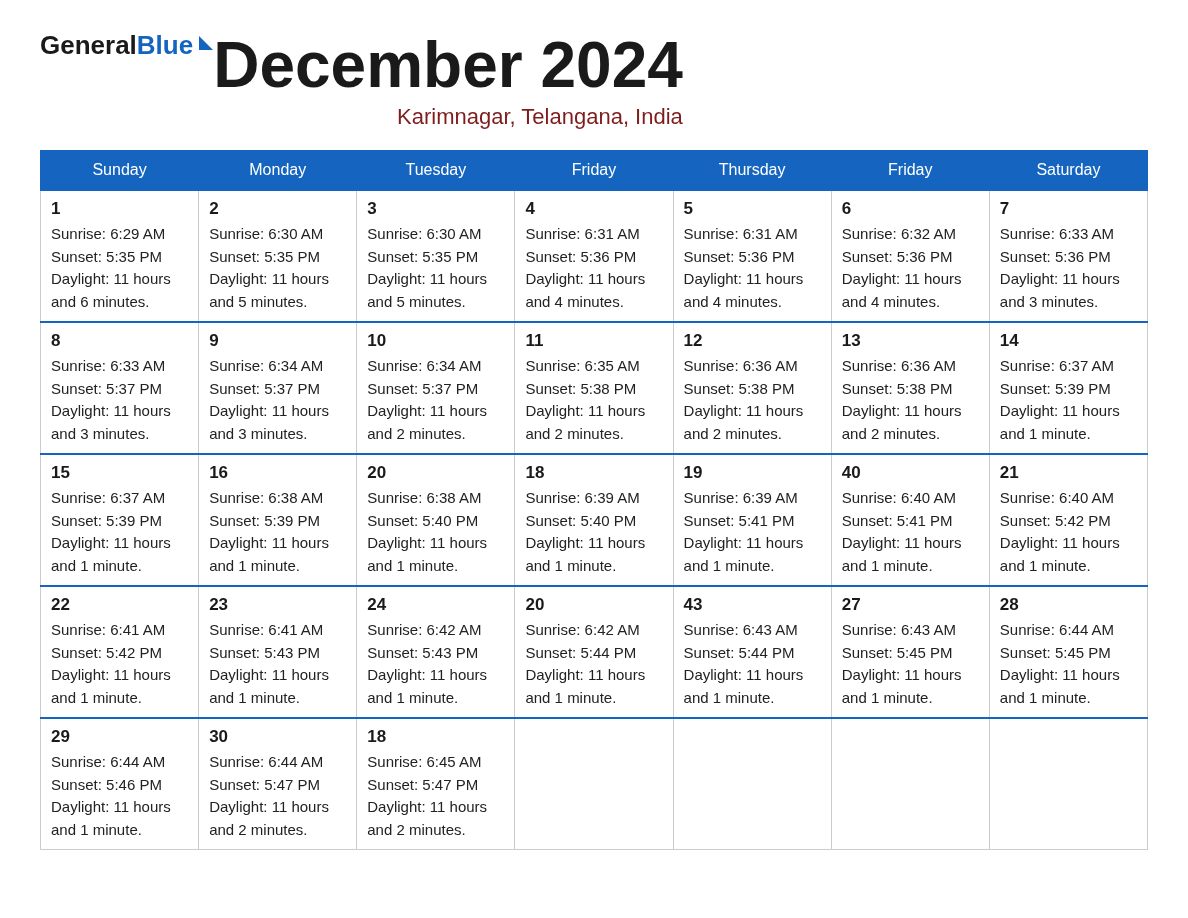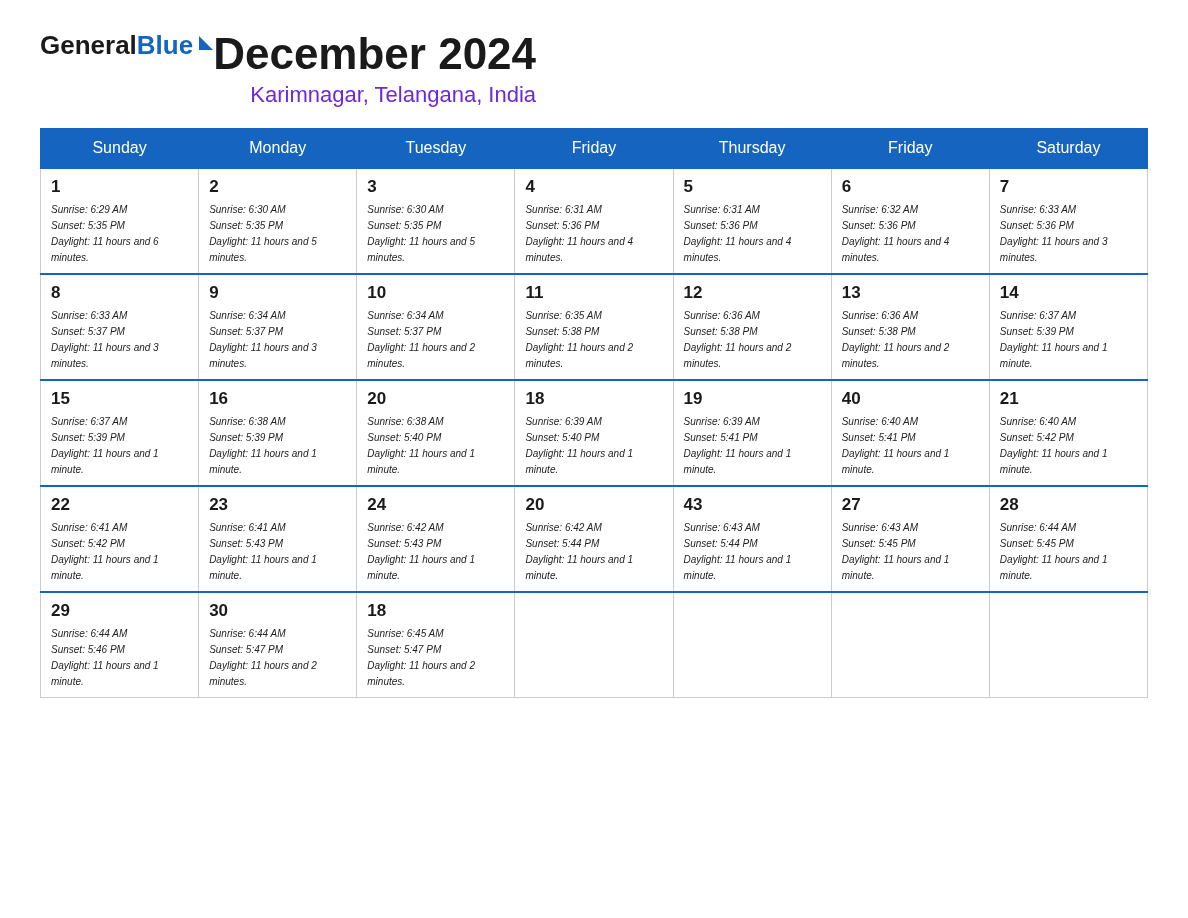--- a/index.html
+++ b/index.html
@@ -37,28 +37,28 @@
       border-top: 14px solid transparent;
       border-bottom: 0px solid transparent;
       margin-left: 2px;
       margin-top: 6px;
       align-self: flex-start;
     }
     .title-area {
       text-align: right;
     }
     .calendar-title {
-      font-size: 44px;
+      font-size: 64px;
       font-weight: bold;
       color: #1a1a1a;
       line-height: 1.1;
     }
     .calendar-subtitle {
       font-size: 22px;
-      color: #6d28d9;
+      color: #7f1d1d;
       margin-top: 4px;
     }
     .calendar-table {
       width: 100%;
       border-collapse: collapse;
       border: 1px solid #aaa;
     }
     .calendar-table th {
       background-color: #1565c0;
       color: #fff;
@@ -78,24 +78,23 @@
       min-height: 100px;
     }
     .day-number {
       font-size: 17px;
       font-weight: bold;
       color: #1a1a1a;
       display: block;
       margin-bottom: 4px;
     }
     .day-info {
-      font-size: 10px;
+      font-size: 15px;
       color: #222;
       line-height: 1.5;
-      font-style: italic;
     }
     .empty-cell {
       background: #fff;
     }
     tr.week-row td {
       border-top: 2px solid #1565c0;
     }
   </style>
 </head>
 <body>

